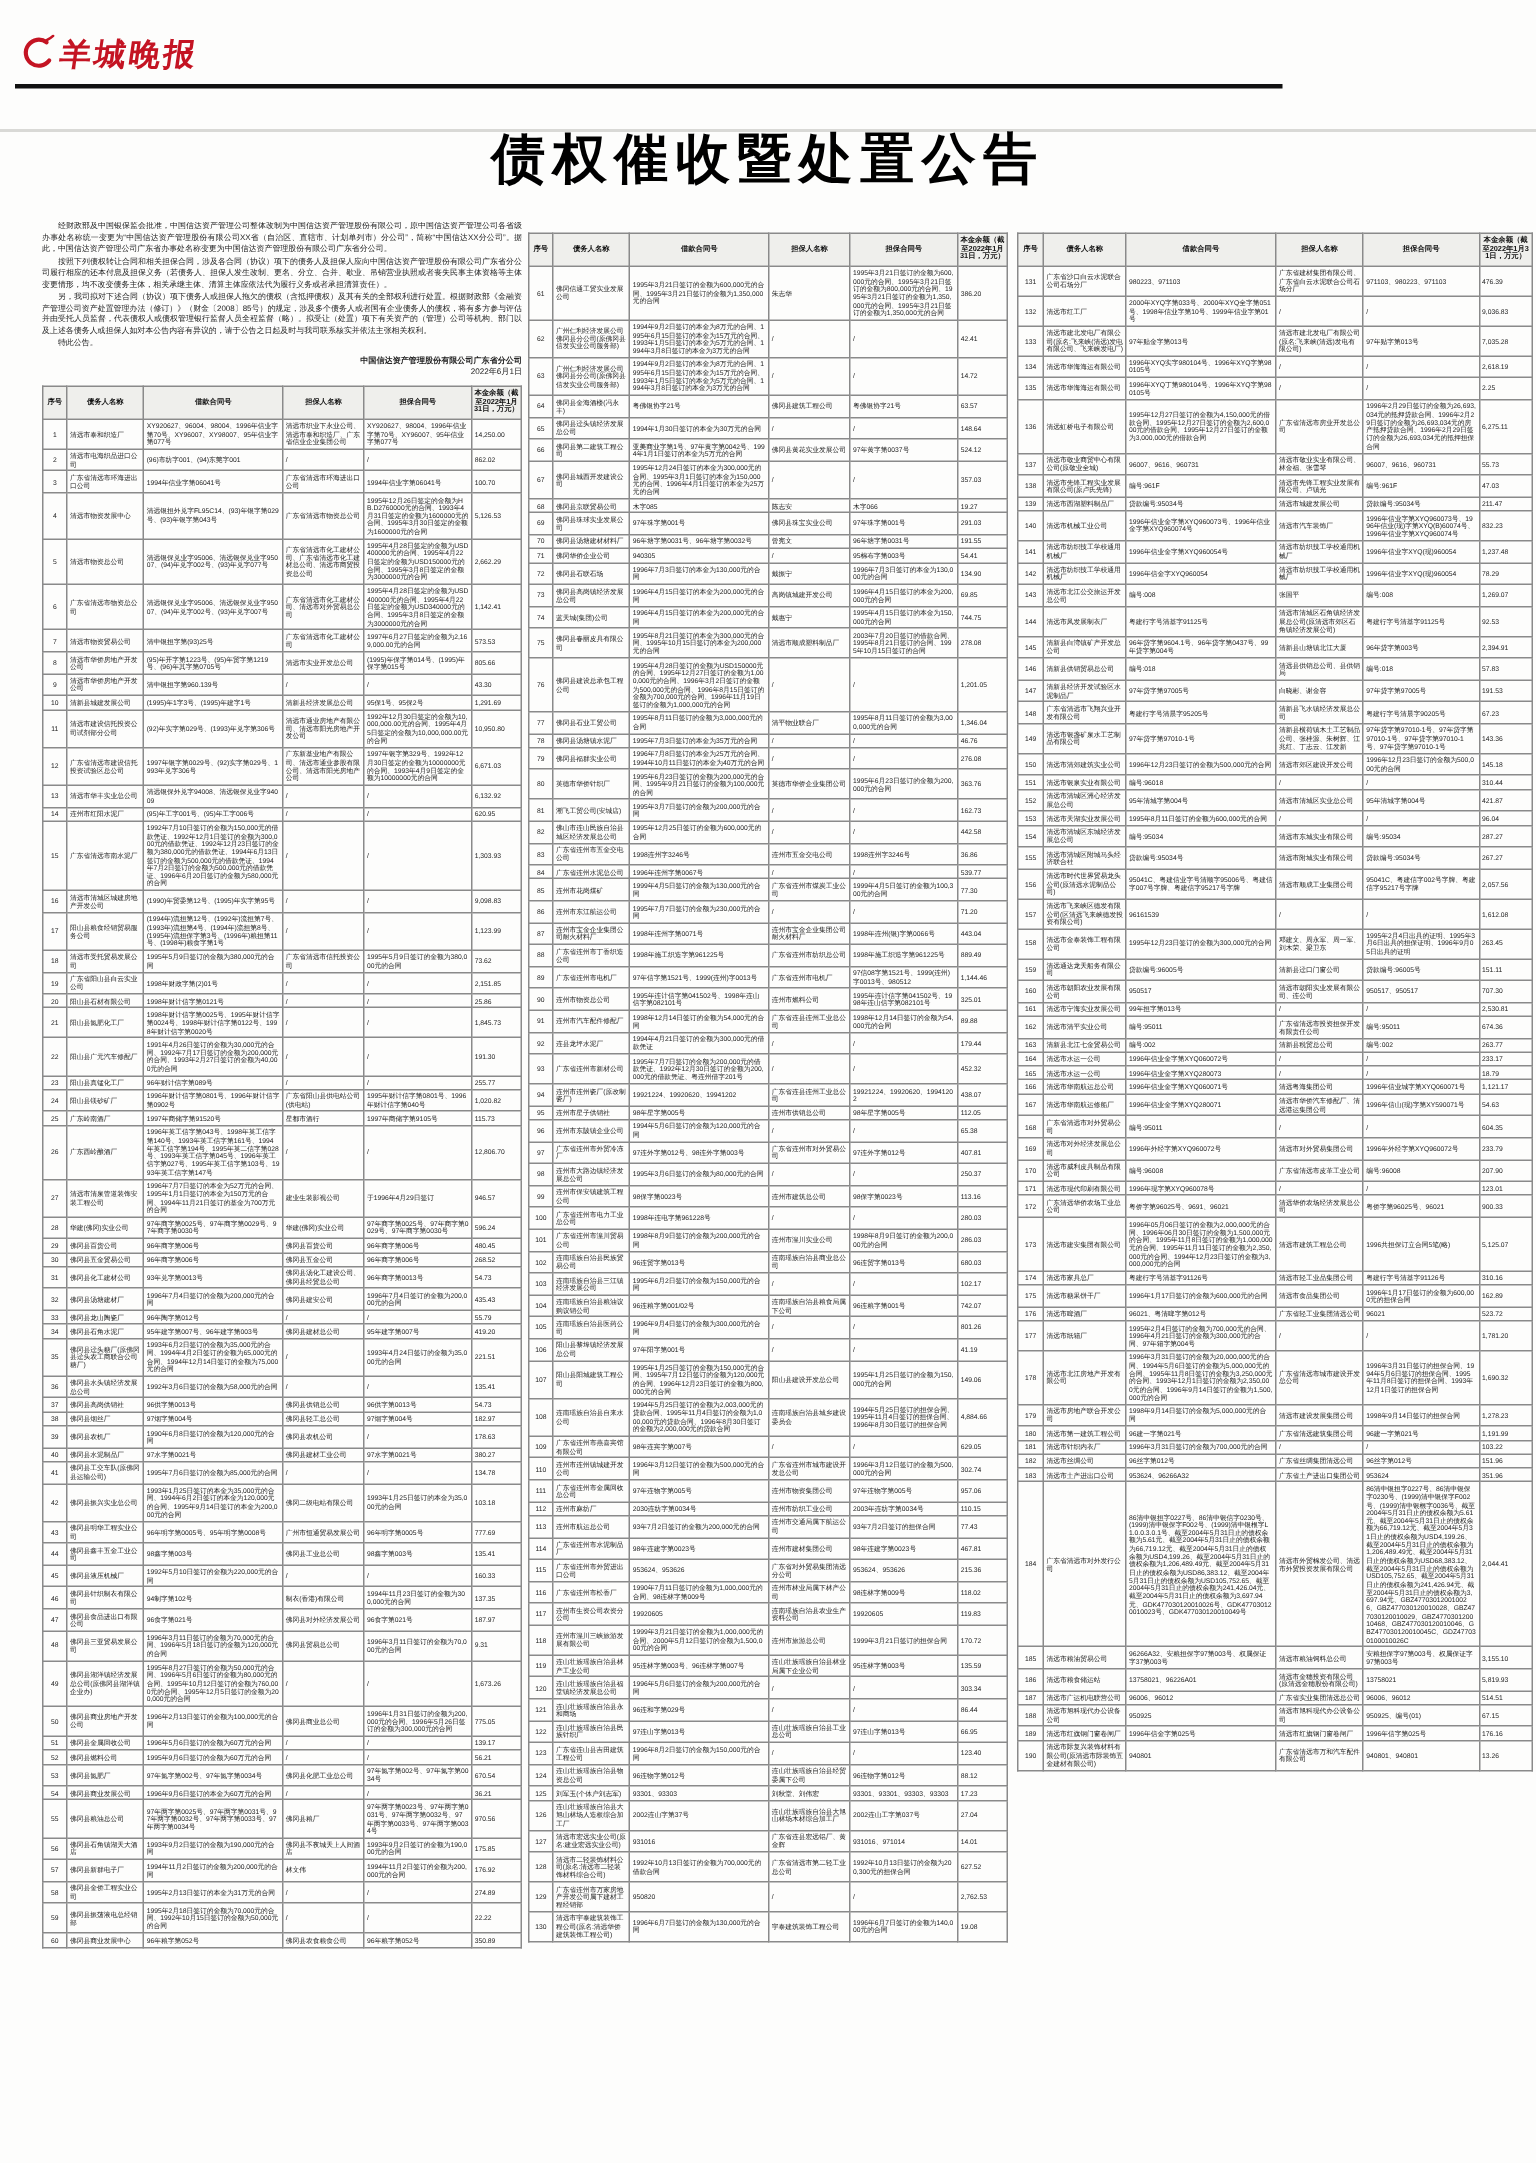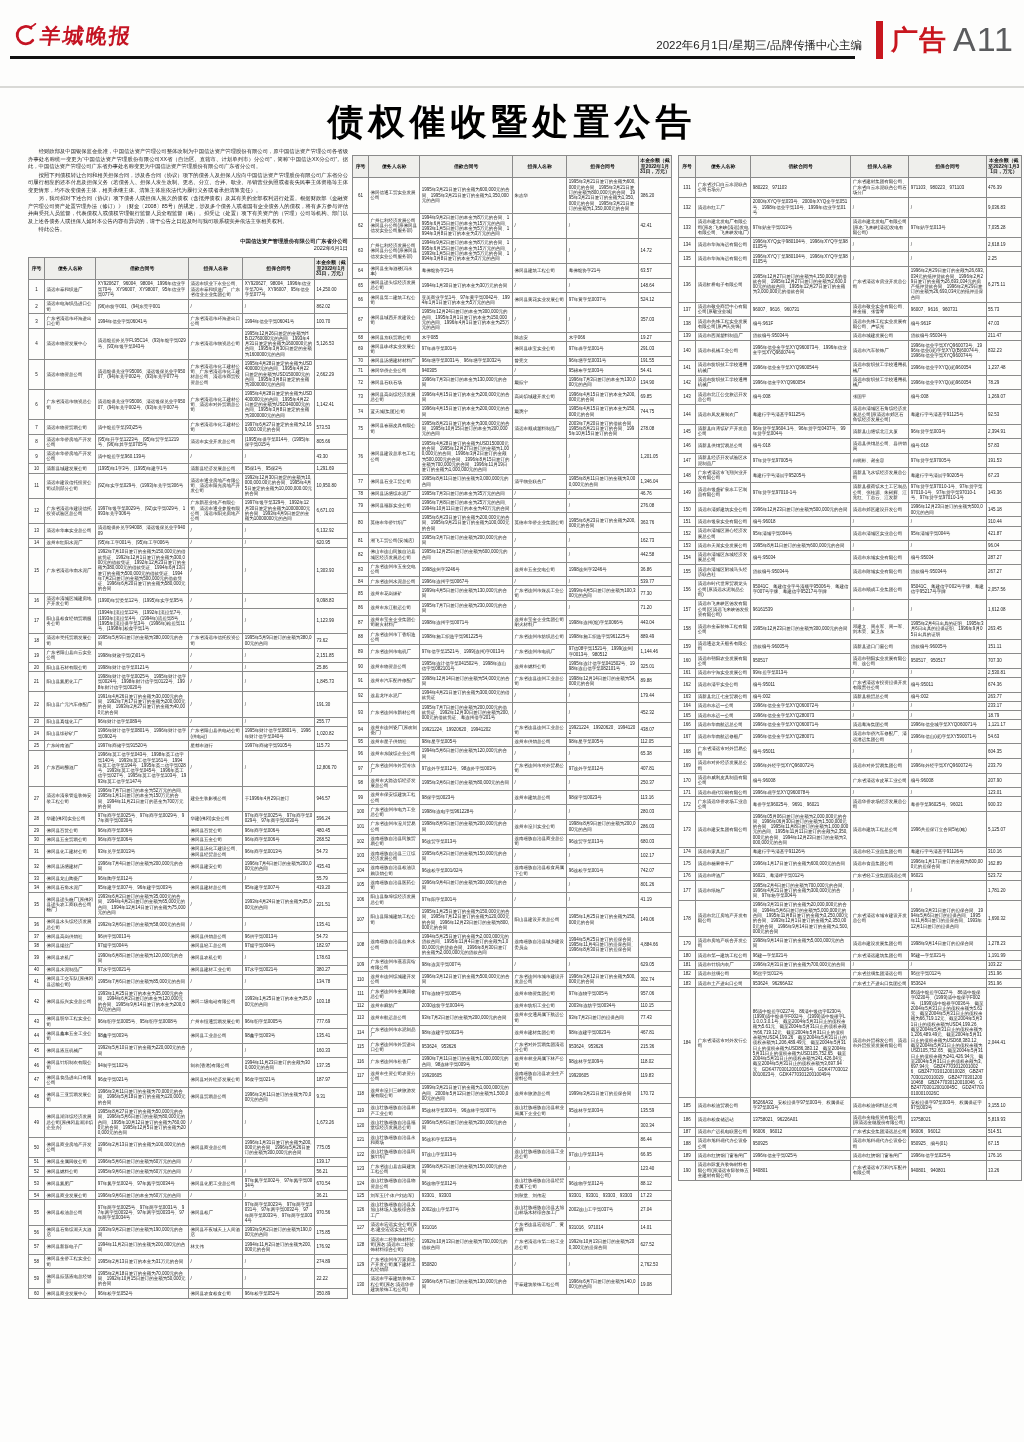--- a/index.html
+++ b/index.html
@@ -18,21 +18,21 @@
   .hdr-right{position:absolute;right:10px;top:20px;display:flex;align-items:center;}
   .hdr-date{font-size:11.5px;color:#222;margin-right:14px;position:relative;top:6px;}
   .hdr-redbar{width:7px;height:38px;background:#c8161e;margin-right:8px;}
   .hdr-ad{color:#c8161e;font-size:27px;font-weight:bold;letter-spacing:1px;margin-right:6px;}
   .hdr-pageno{color:#5b5c5e;font-size:34px;letter-spacing:1px;}
   .black-rule{position:absolute;left:10px;top:56px;width:845px;height:3px;background:#111;}
   .gray-rule{position:absolute;left:0;top:86px;width:1024px;height:2px;background:#d9d9d6;}
 
   
   .notice-title{
-    position:absolute;left:0;top:98px;width:1024px;text-align:center;
+    position:absolute;left:0;top:82px;width:1024px;text-align:center;
     font-size:36px;font-weight:bold;color:#000;letter-spacing:5px;margin:0;
   }
 
   
   .columns{position:absolute;left:28px;top:148px;width:994px;height:1260px;display:flex;}
   .col{overflow:hidden;}
   .col1{width:320px;margin-right:4px;}
   .col2{width:320px;margin-right:6px;}
   .col3{width:344px;}
 
@@ -67,26 +67,20 @@
 <div class="page">
 
   <div class="hdr">
     <div class="masthead">
       <svg class="logo-swoosh" viewBox="0 0 30 30">
         <path d="M22 6 A10 10 0 1 0 24 20" fill="none" stroke="#c41423" stroke-width="3.2" stroke-linecap="round"></path>
         <path d="M21 5 q4 -2 6 -4" fill="none" stroke="#c41423" stroke-width="2" stroke-linecap="round"></path>
       </svg>
       <span class="logo-text">羊城晚报</span>
     </div>
-    <div class="hdr-right">
-      <span class="hdr-date">2022年6月1日/星期三/品牌传播中心主编</span>
-      <span class="hdr-redbar"></span>
-      <span class="hdr-ad">广告</span>
-      <span class="hdr-pageno">A11</span>
-    </div>
     <div class="black-rule"></div>
   </div>
 
   <div class="gray-rule"></div>
 
   <h1 class="notice-title">债权催收暨处置公告</h1>
 
   <main class="columns">
 
     <section class="col col1">

